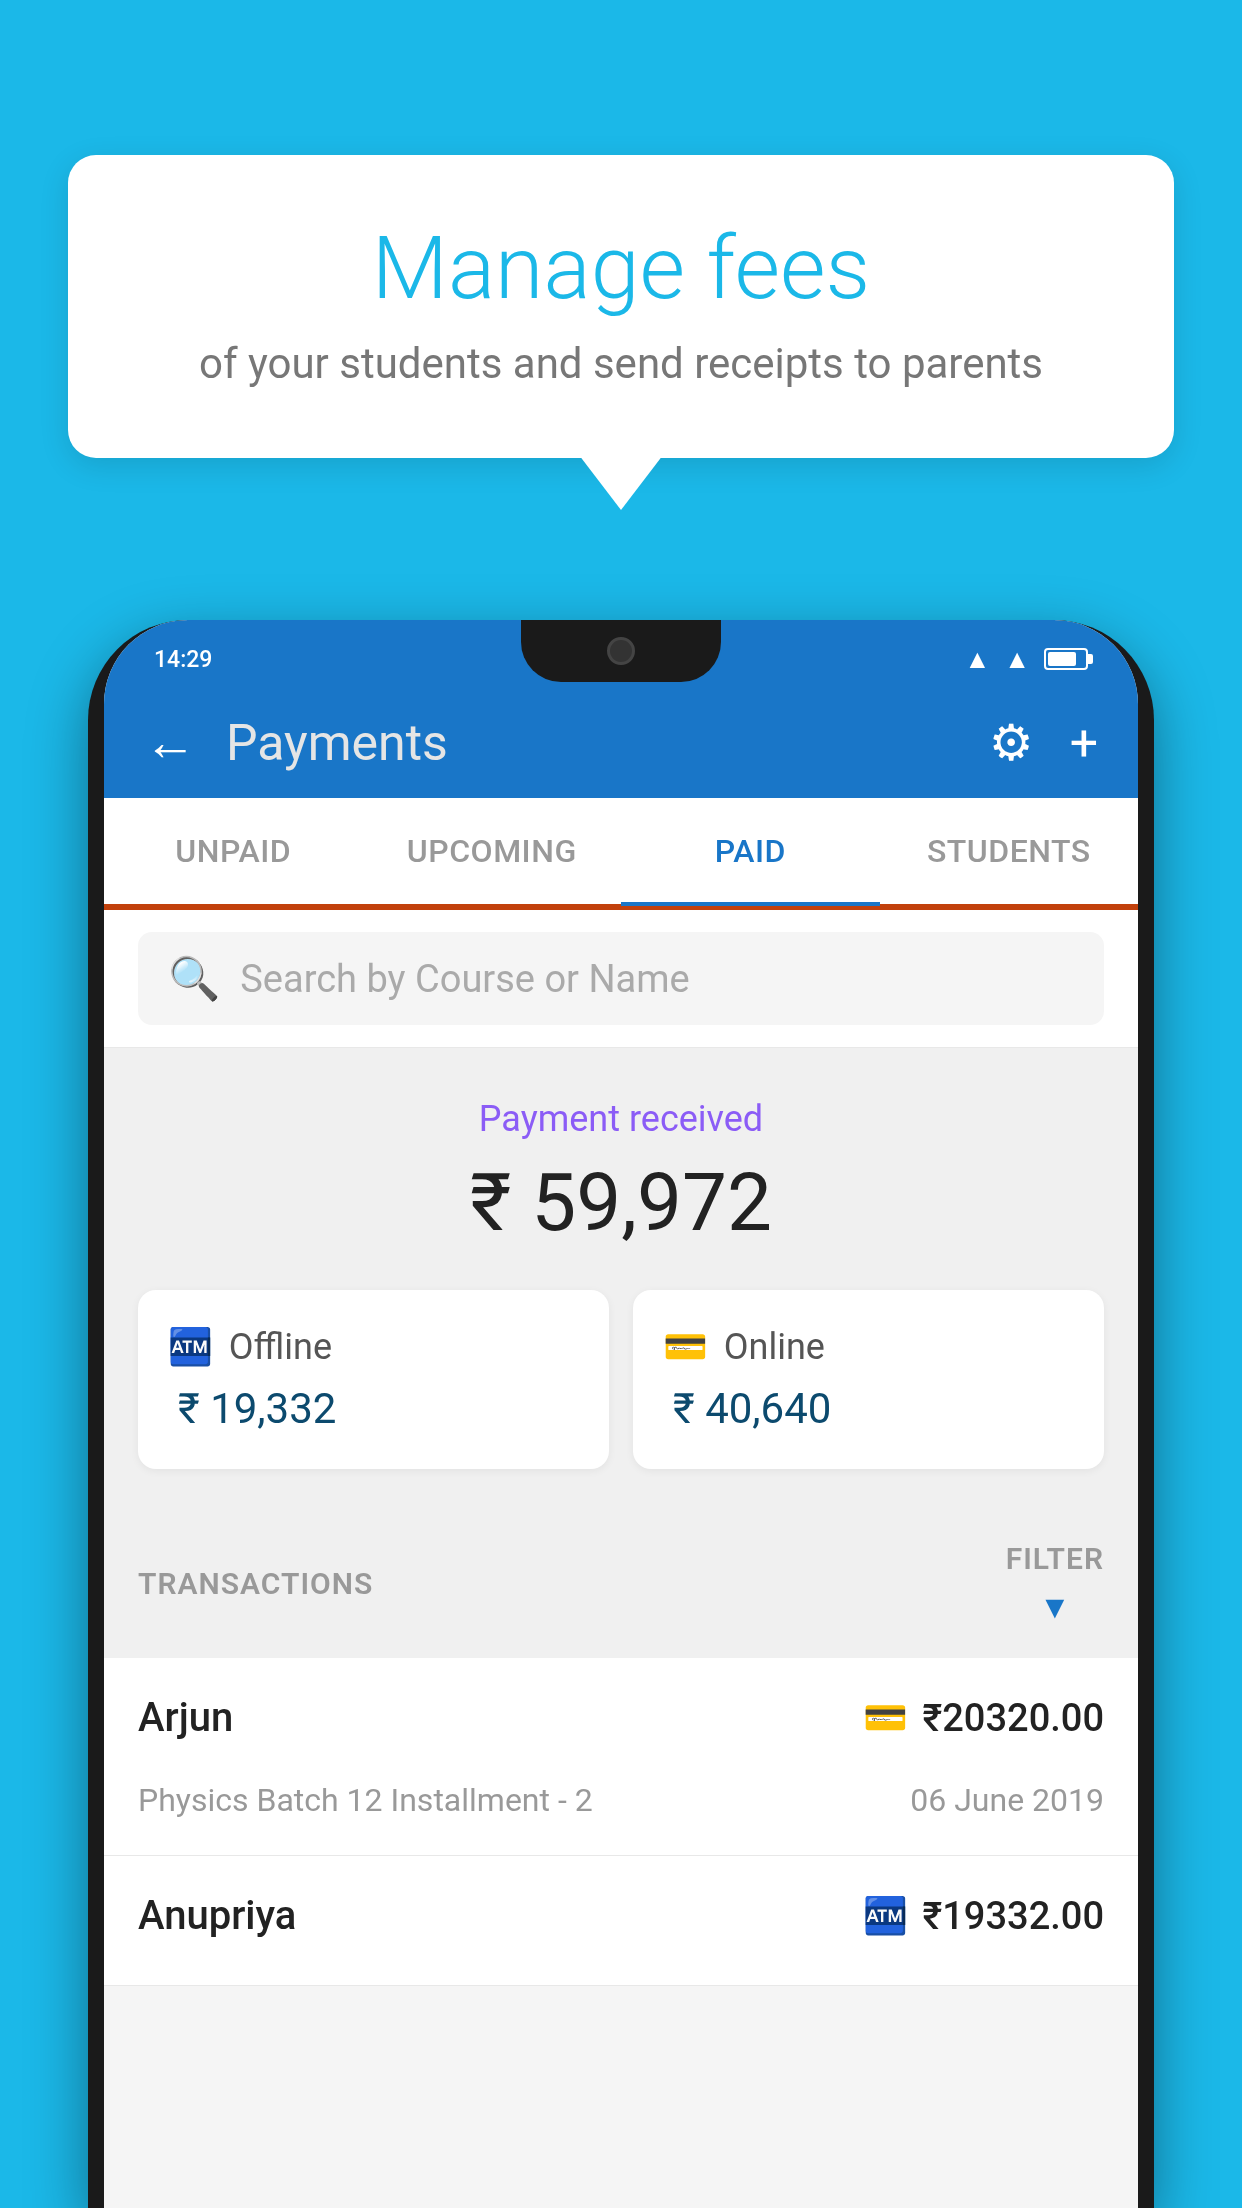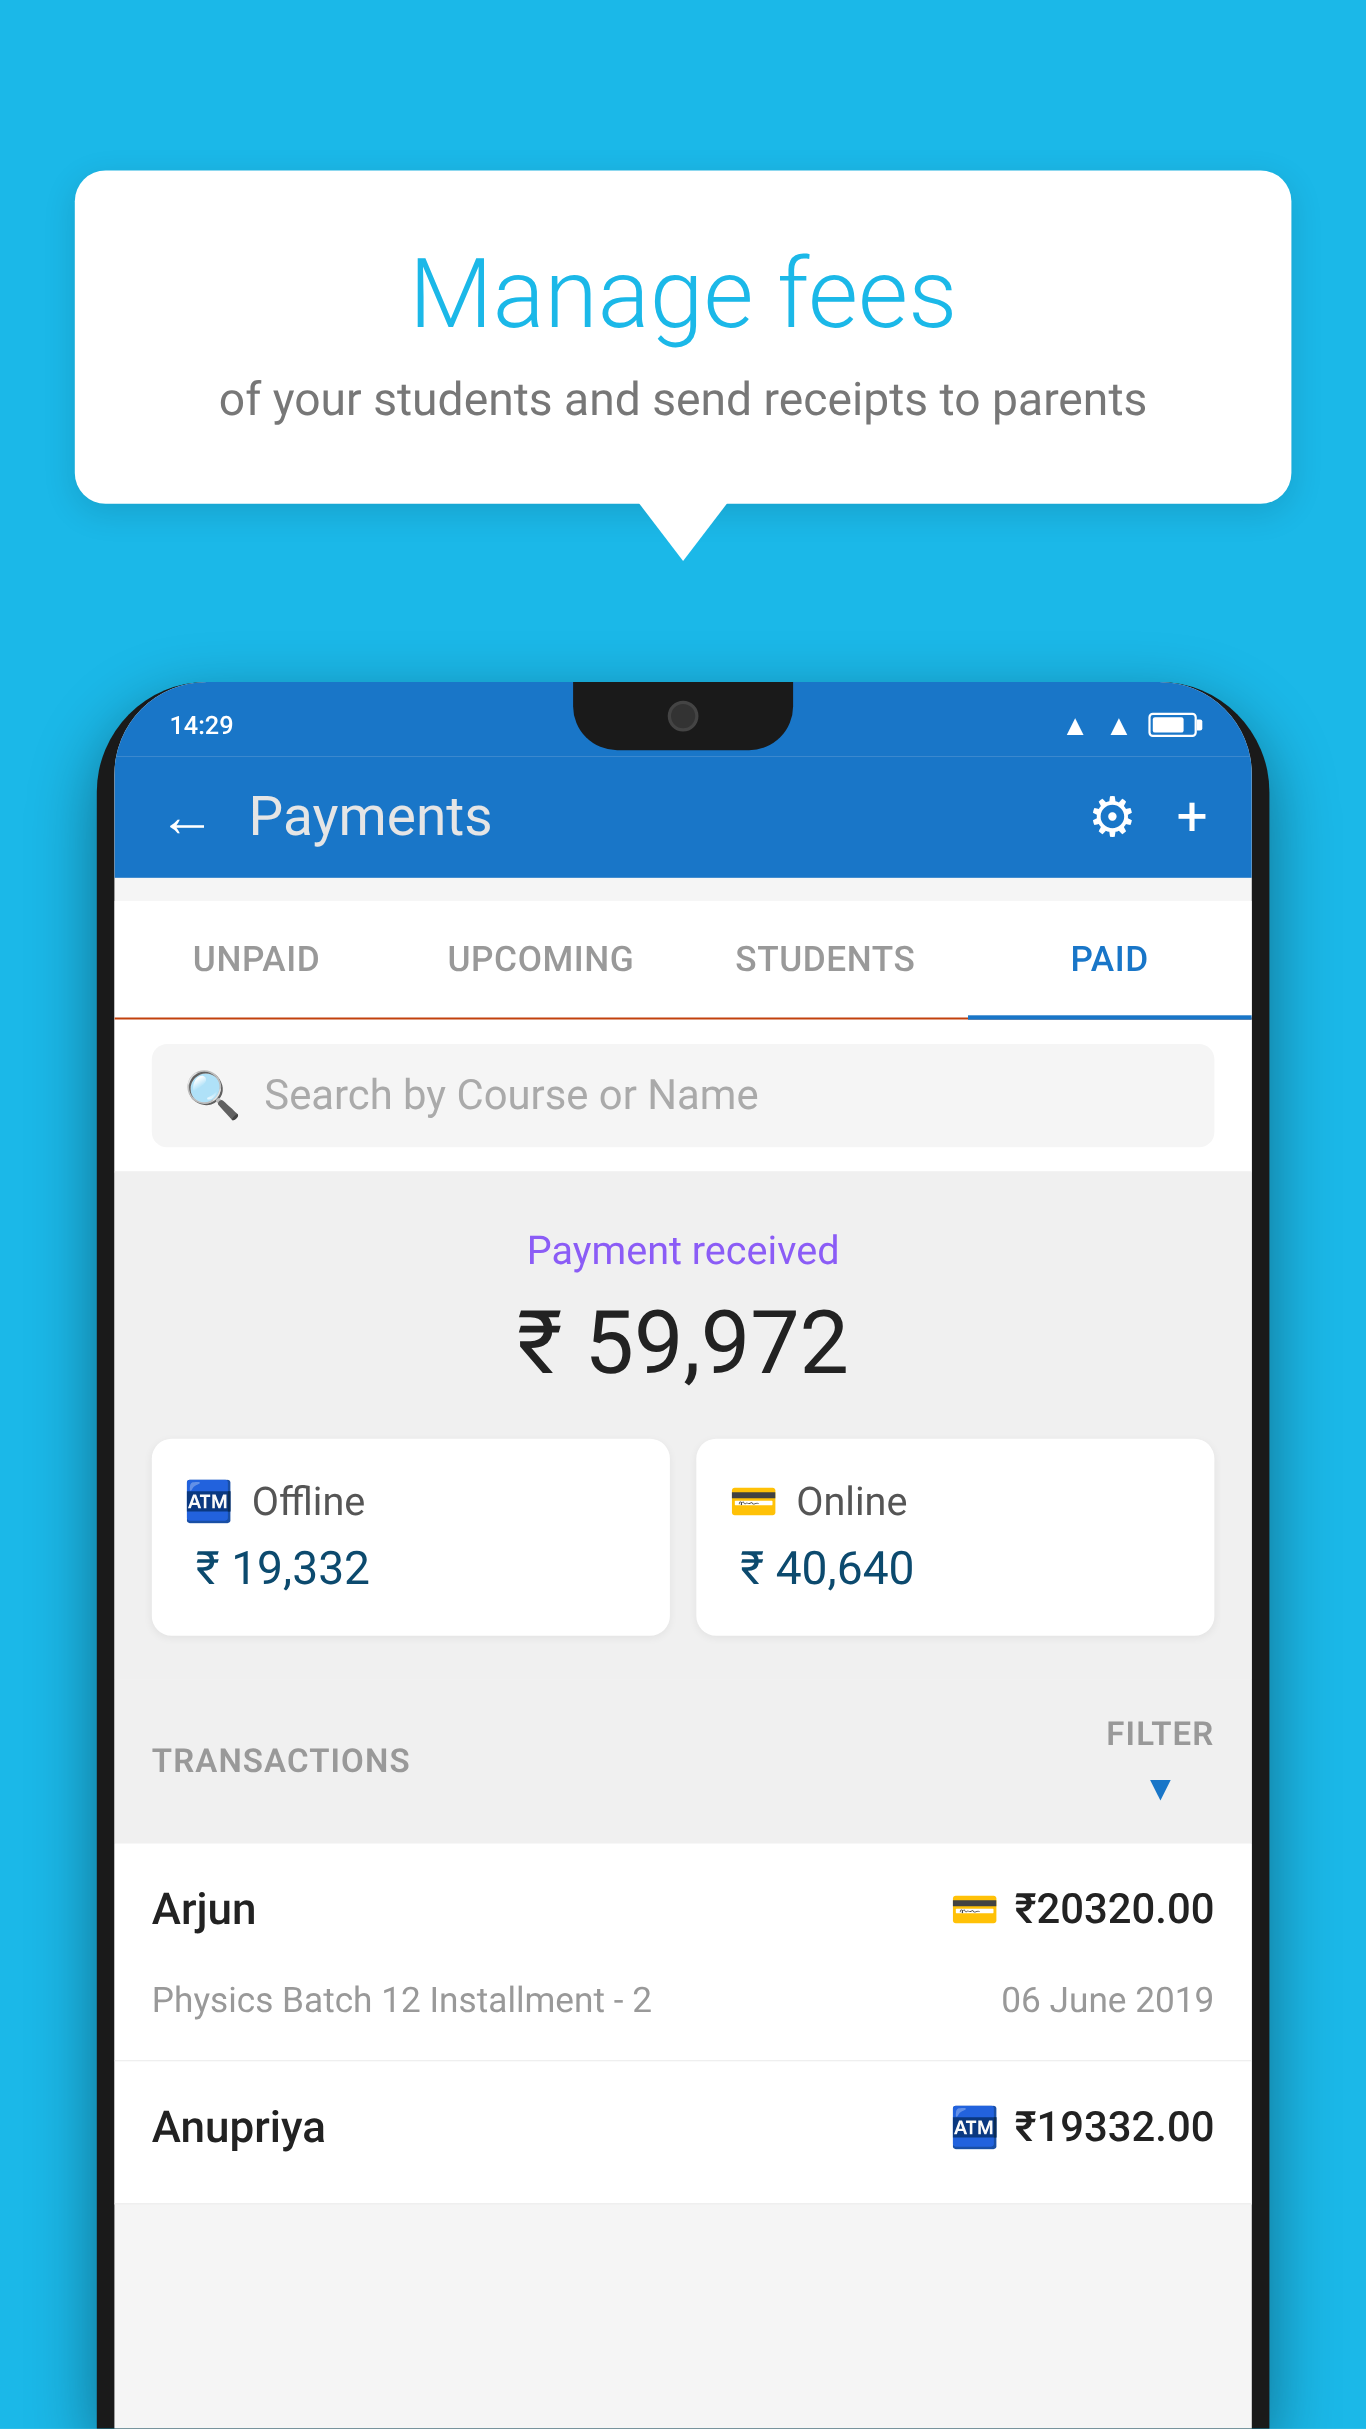--- a/index.html
+++ b/index.html
@@ -177,22 +177,21 @@
     .gear-icon, .plus-icon {
       color: white;
       font-size: 50px;
       cursor: pointer;
     }
 
     
     .tabs {
       background: white;
       display: flex;
-      border-bottom: 2px solid #c2410c;
-      margin-top: 21px;
+      border-bottom: 6px solid #c2410c;
     }
     .tab {
       flex: 1;
       text-align: center;
       padding: 34px 10px;
       font-size: 32px;
       font-weight: 500;
       color: #999;
       cursor: pointer;
       letter-spacing: 0.5px;
@@ -402,25 +401,25 @@
       </div>
     </div>
 
     <div class="tabs">
       <div class="tab">
         <span>UNPAID</span>
       </div>
       <div class="tab">
         <span>UPCOMING</span>
       </div>
+      <div class="tab active">
+        <span>PAID</span>
+      </div>
       <div class="tab">
         <span>STUDENTS</span>
-      </div>
-      <div class="tab active">
-        <span>PAID</span>
       </div>
     </div>
 
     <div class="search-container">
       <div class="search-bar">
         <span class="search-icon-el">🔍</span>
         <span class="search-placeholder">Search by Course or Name</span>
       </div>
     </div>
 

